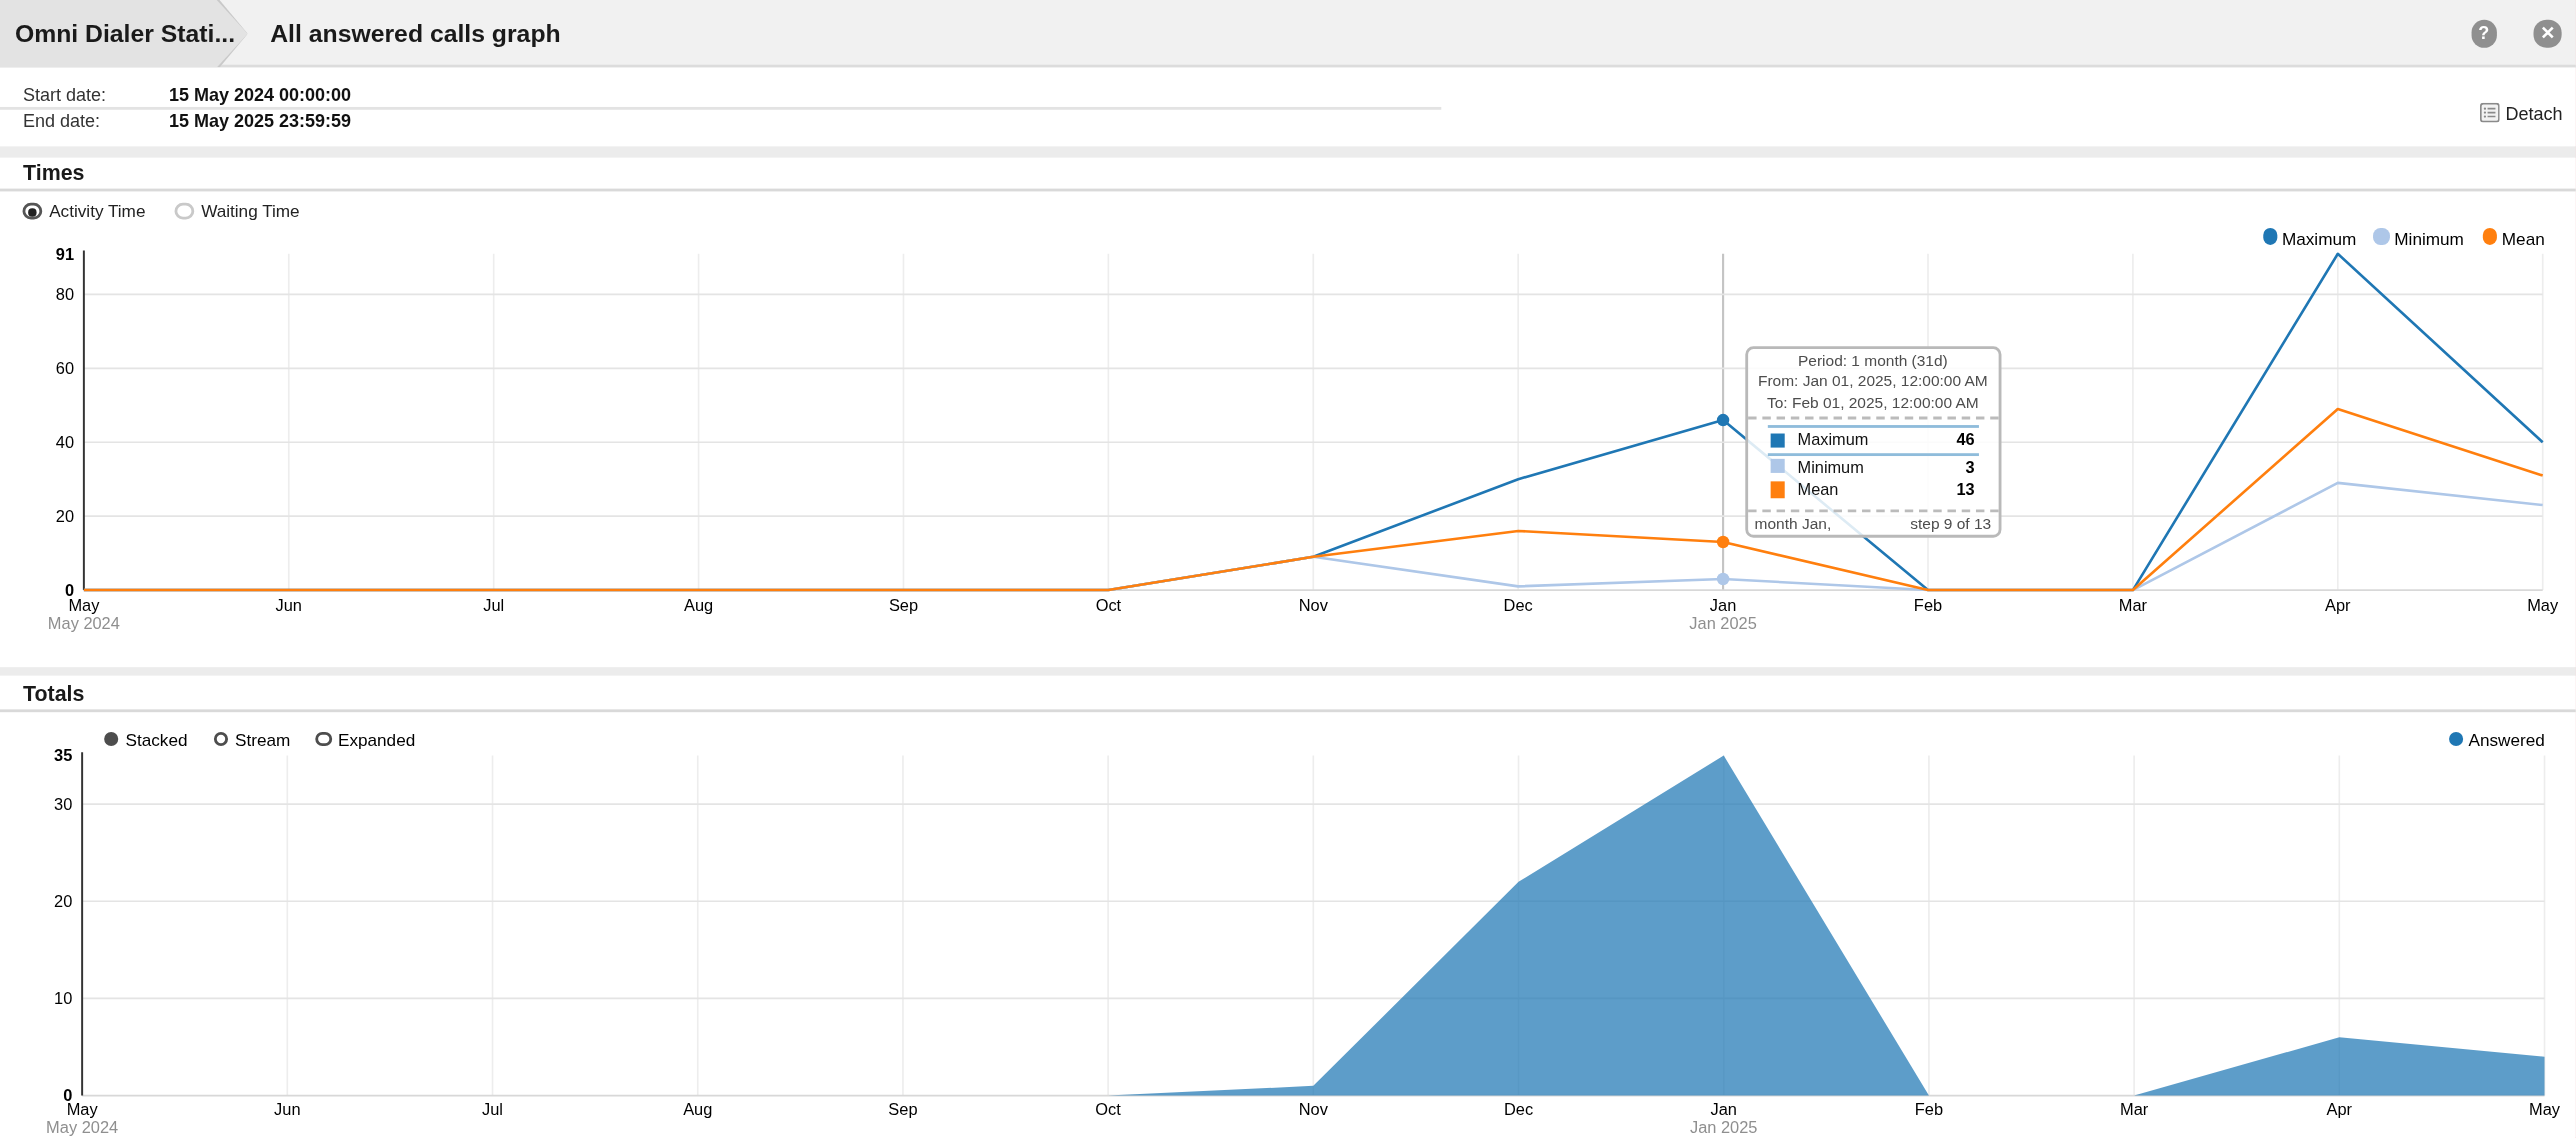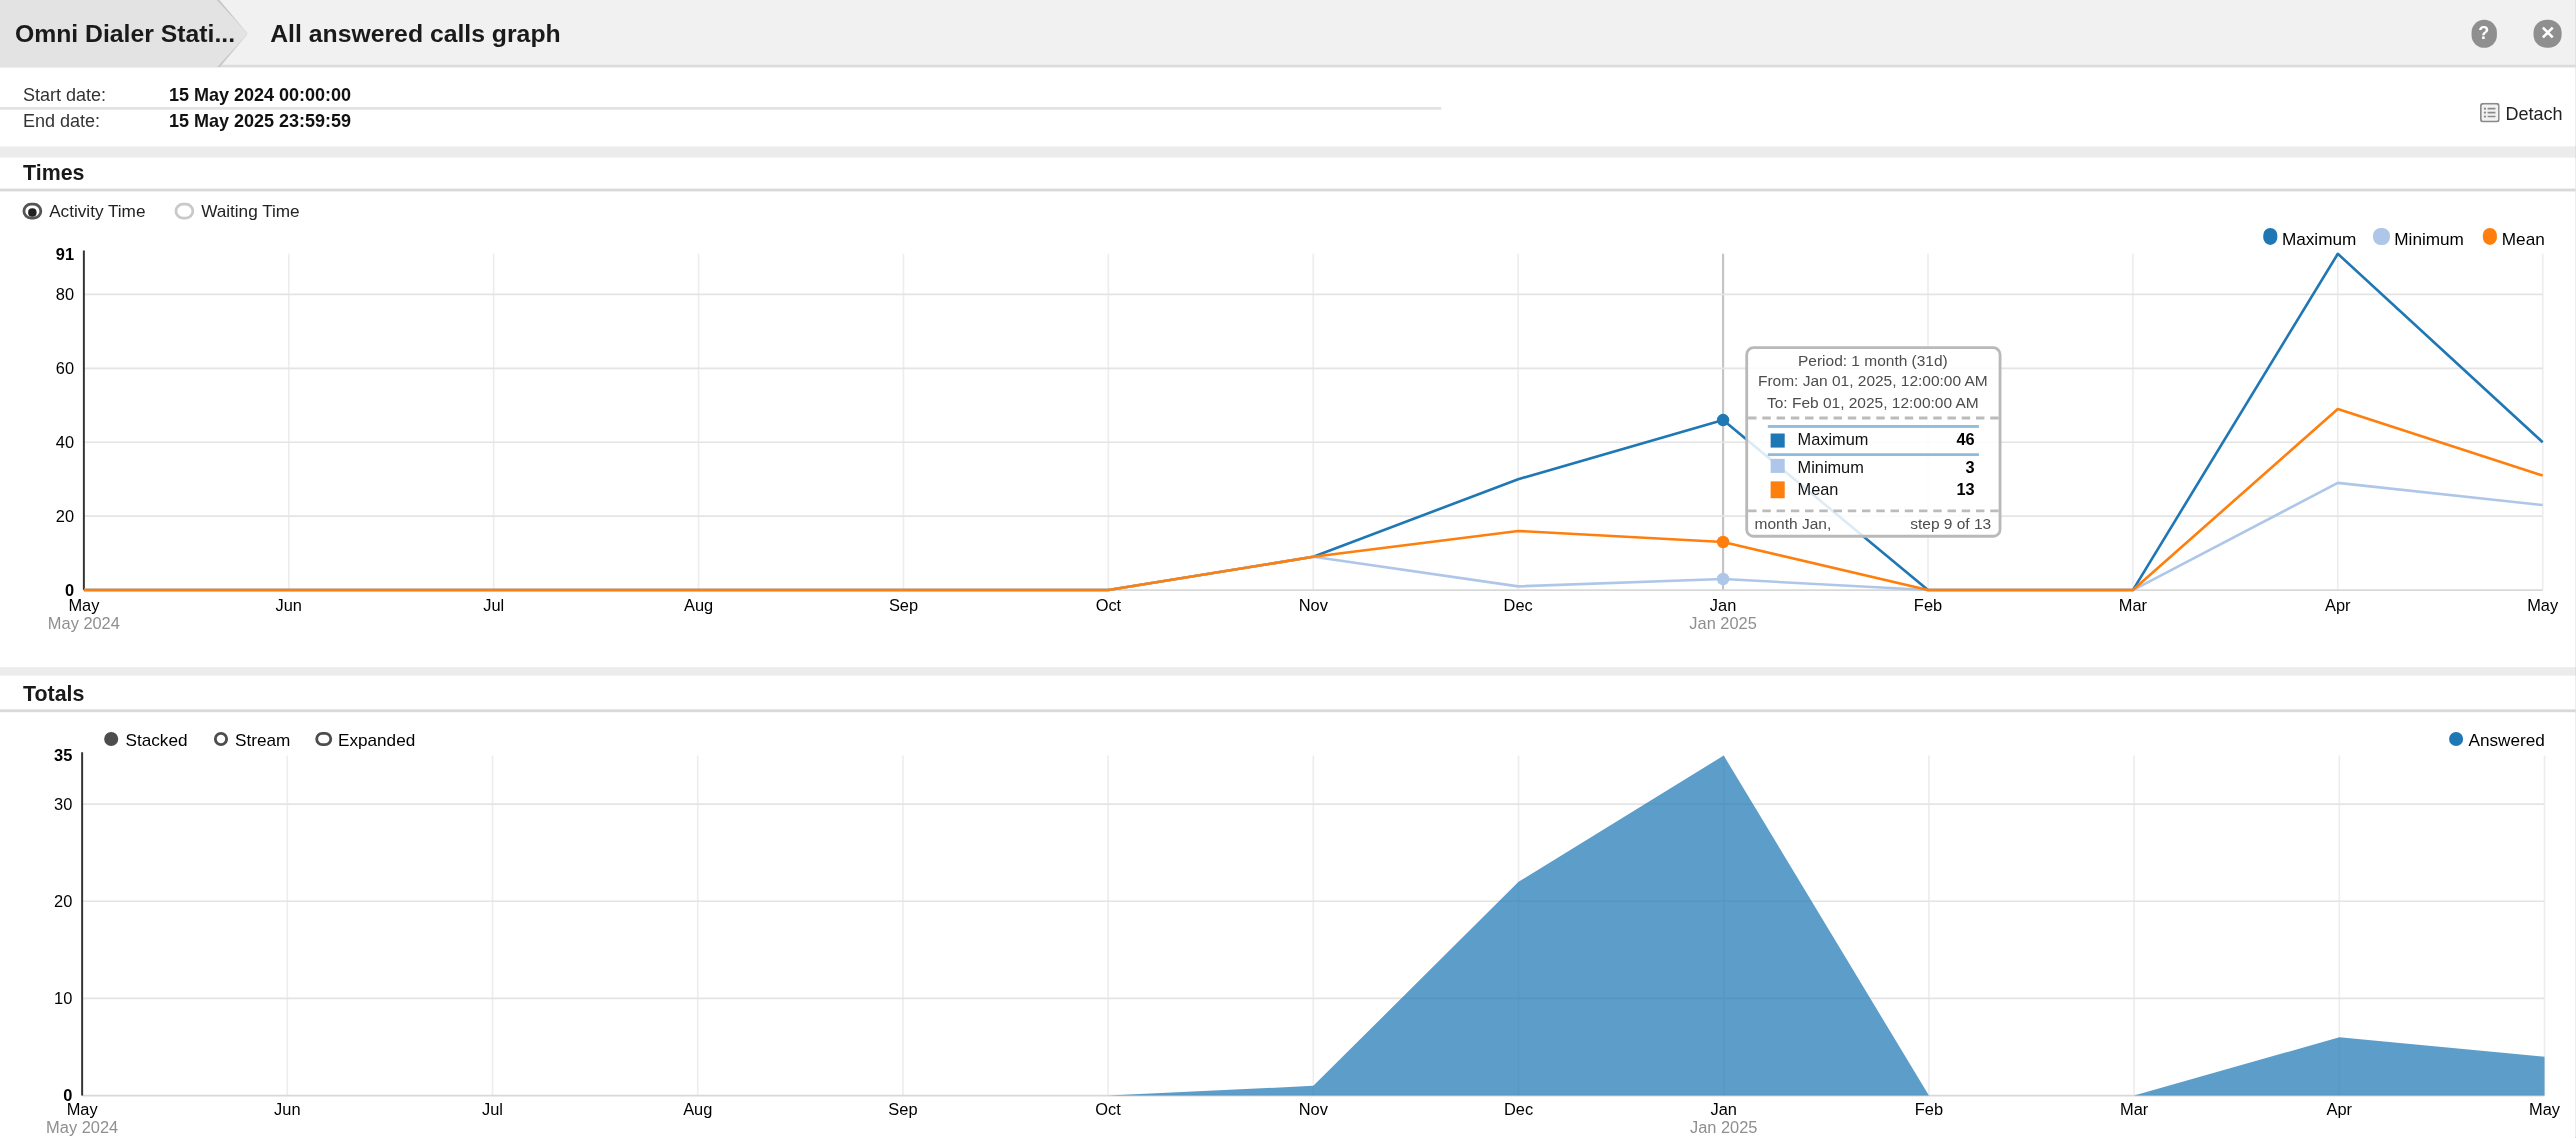--- a/index.html
+++ b/index.html
@@ -1,17 +1,17 @@
 <!DOCTYPE html>
 <html style="font-size:9.3px"><head>
 <meta charset="utf-8">
 <style>
   * { box-sizing: border-box; margin: 0; padding: 0; }
   html,body { background:#ececec; }
-  .stage { width:2576px; height:1138px; overflow:hidden; background:#0c4a6e; }
+  .stage { width:2576px; height:1138px; overflow:hidden; background:#fca5a5; }
   .viewport {
     width:915px; height:404px;
     transform:scale(2.815); transform-origin:0 0;
     font-family:"Liberation Sans", sans-serif;
     color:#1a1a1a; background:#ececec; position:relative;
   }
   
   .header { position:relative; height:24px; background:#f1f1f1; border-bottom:0.6px solid #dcdcdc; }
   .tab-outer { position:absolute; left:0; top:0; width:88px; height:24px;
     background:#c9c9c9;

